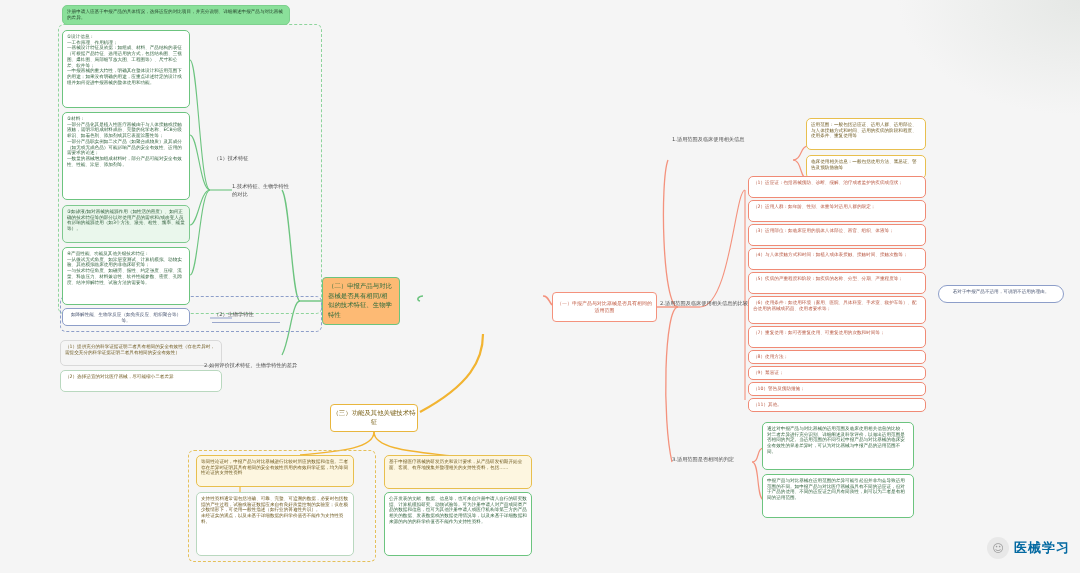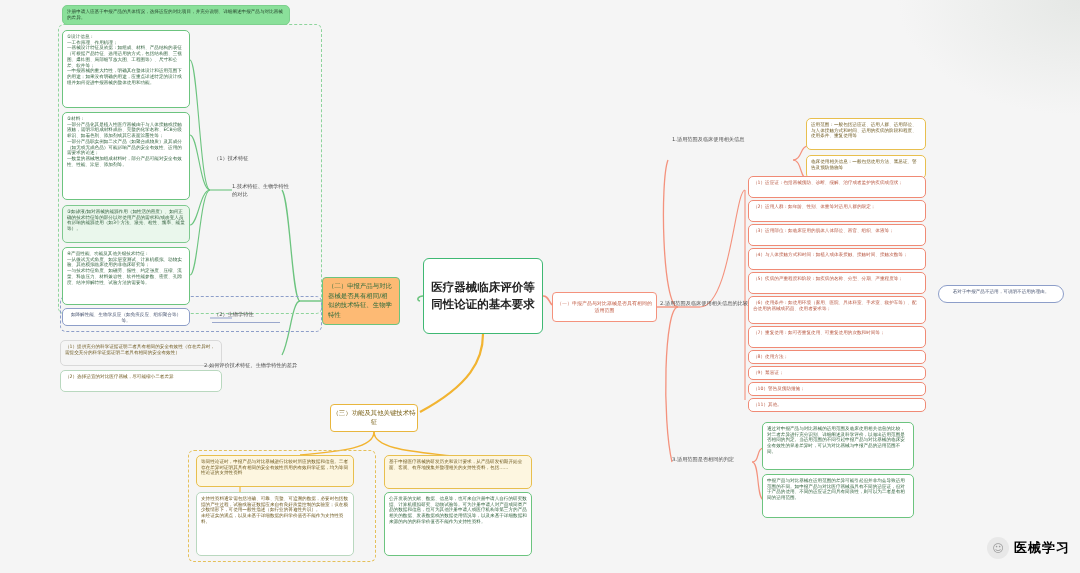--- a/index.html
+++ b/index.html
@@ -45,21 +45,21 @@
   .lbl { position:absolute; font-size:5.2px; color:#4a4a4a; background:transparent; }
 
   .dashgreen { position:absolute; border:1px dashed #8ed49c; border-radius:6px; }
   .dashblue  { position:absolute; border:1px dashed #8d9ec9; border-radius:6px; }
   .dashyellow{ position:absolute; border:1px dashed #e5c05a; border-radius:6px; }
 
   .leaf-ul { border-bottom:1.3px solid #9aa7cc; }
   .watermark { position:absolute; right:10px; bottom:14px; display:flex; align-items:center; gap:5px; }
   .wm-circle { width:22px; height:22px; border-radius:50%; background:#e8e8e8;
      display:flex; align-items:center; justify-content:center; font-size:11px; color:#9b9b9b;}
-  .wm-text { font-size:13px; color:#000000; font-weight:bold; letter-spacing:1px; }
+  .wm-text { font-size:13px; color:#0369a1; font-weight:bold; letter-spacing:1px; }
   .corner-leaf { position:absolute; right:0; top:0; width:190px; height:120px;
      background:radial-gradient(ellipse at 100% 0%, rgba(210,215,210,.45), rgba(245,245,245,0) 68%); }
 </style>
 </head>
 <body>
 
 <div id="canvas">
 
   <div class="corner-leaf"></div>
 
@@ -128,21 +128,20 @@
 
   <div class="lbl" style="left:214px; top:155px; width:70px;">（1）技术特征</div>
 
   <div class="lbl" style="left:214px; top:311px; width:70px;">（2）生物学特性</div>
   <div class="leaf-ul" style="position:absolute; left:212px; top:322px; width:68px;"></div>
 
   <div class="lbl" style="left:232px; top:183px; width:60px; line-height:1.5;">1.技术特征、生物学特性的对比</div>
 
   <div class="lbl" style="left:204px; top:362px; width:120px;">2.如何评价技术特征、生物学特性的差异</div>
 
-  <div class="center-node">医疗器械临床评价等同性论证的基本要求</div>
 
   <div class="br1">（一）申报产品与对比器械是否具有相同的适用范围</div>
   <div class="br2">（二）申报产品与对比器械是否具有相同/相似的技术特征、生物学特性</div>
   <div class="br3">（三）功能及其他关键技术特征</div>
 
   <div class="lbl" style="left:672px; top:136px; width:118px;">1.适用范围及临床使用相关信息</div>
 
   <div class="node ybox-w t5" style="left:806px; top:118px; width:120px; height:32px;">适用范围：一般包括适应证、适用人群、适用部位、与人体接触方式和时间、适用的疾病的阶段和程度、使用条件、重复使用等</div>
 
   <div class="node ybox-w t5" style="left:806px; top:155px; width:120px; height:24px;">临床使用相关信息：一般包括使用方法、禁忌证、警告及预防措施等</div>

